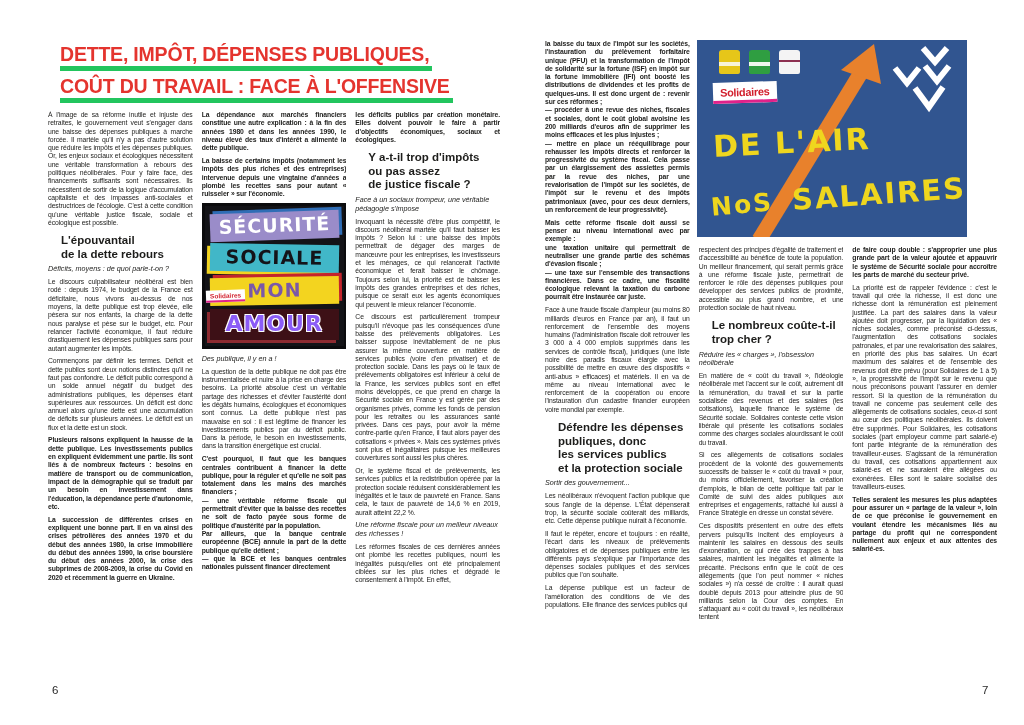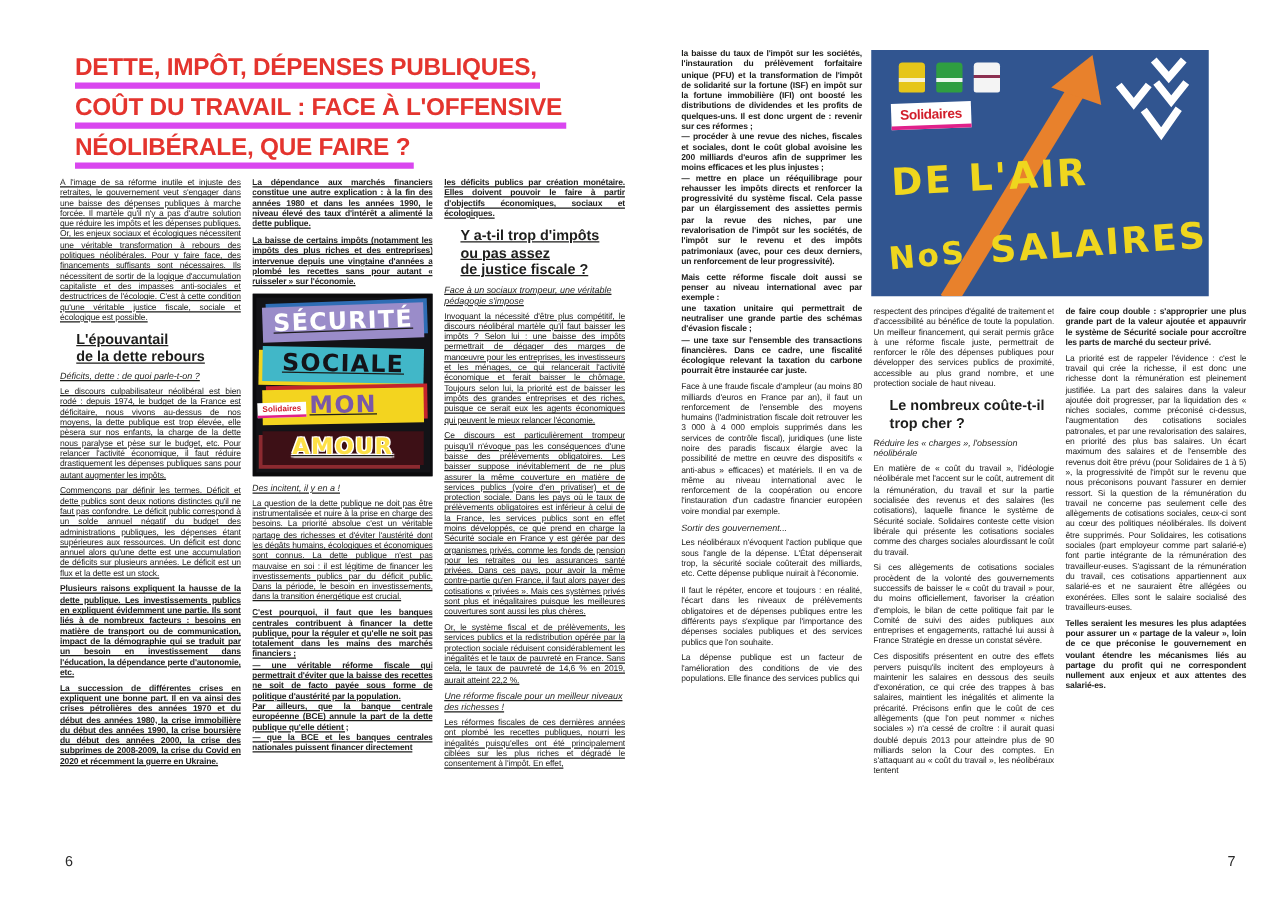--- a/index.html
+++ b/index.html
@@ -7,30 +7,30 @@
     width:1024px; height:725px; background:#ffffff;
     font-family:"Liberation Sans", sans-serif; color:#1d1d1b;
   }
   .spread { position:relative; width:1024px; height:725px; background:#ffffff; overflow:hidden; }
 
   
   .title { margin:0 0 8px 12px; }
   .title-line {
     display:table; font-size:19.5px; line-height:20px; font-weight:bold;
     color:#e4342e; letter-spacing:-0.2px; text-transform:uppercase;
-    border-bottom:5px solid #d946ef; padding:0 3px 2px 0; margin-bottom:5px;
+    border-bottom:5px solid #22c55e; padding:0 3px 2px 0; margin-bottom:5px;
     white-space:nowrap;
   }
 
   
   .page6 { position:absolute; left:48px; top:44px; width:452px; }
   .page7 { position:absolute; left:545px; top:40px; width:452px; }
   .cols { display:flex; gap:9px; }
   .col  { width:145px; }
-  .page6 .col { height:555px; overflow:hidden;text-decoration:underline; }
+  .page6 .col { height:555px; overflow:hidden; }
   .page7 .col { height:670px; overflow:hidden; }
   .below-poster { padding-top:206px; box-sizing:border-box; }
 
   .para {
     font-size:6.8px; line-height:8.3px; letter-spacing:-0.1px;
     text-align:justify; margin:0 0 4.5px; white-space:pre-line;
   }
   .para.bold { font-weight:bold; }
   .h2 {
     font-size:11.5px; line-height:13.6px; font-weight:bold;
@@ -86,44 +86,43 @@
 </style>
 </head>
 <body>
 
 <div class="spread">
 
   <div class="page6">
     <div class="title">
       <span class="title-line">DETTE, IMPÔT, DÉPENSES PUBLIQUES,</span>
       <span class="title-line">COÛT DU TRAVAIL : FACE À L'OFFENSIVE</span>
-      <span class="title-line">NÉOLIBÉRALE, QUE FAIRE ?</span>
     </div>
     <div class="cols">
       <div class="col" id="p6c0">
           <p class="para">À l'image de sa réforme inutile et injuste des retraites, le gouvernement veut s'engager dans une baisse des dépenses publiques à marche forcée. Il martèle qu'il n'y a pas d'autre solution que réduire les impôts et les dépenses publiques. Or, les enjeux sociaux et écologiques nécessitent une véritable transformation à rebours des politiques néolibérales. Pour y faire face, des financements suffisants sont nécessaires. Ils nécessitent de sortir de la logique d'accumulation capitaliste et des impasses anti-sociales et destructrices de l'écologie. C'est à cette condition qu'une véritable justice fiscale, sociale et écologique est possible.</p>
           <h2 class="h2">L'épouvantail
 de la dette rebours</h2>
-          <div class="lead">Déficits, dette : de quoi parle-t-on ?</div>
+          <div class="lead">Déficits, moyens : de quoi parle-t-on ?</div>
           <p class="para">Le discours culpabilisateur néolibéral est bien rodé : depuis 1974, le budget de la France est déficitaire, nous vivons au-dessus de nos moyens, la dette publique est trop élevée, elle pèsera sur nos enfants, la charge de la dette nous paralyse et pèse sur le budget, etc. Pour relancer l'activité économique, il faut réduire drastiquement les dépenses publiques sans pour autant augmenter les impôts.</p>
           <p class="para">Commençons par définir les termes. Déficit et dette publics sont deux notions distinctes qu'il ne faut pas confondre. Le déficit public correspond à un solde annuel négatif du budget des administrations publiques, les dépenses étant supérieures aux ressources. Un déficit est donc annuel alors qu'une dette est une accumulation de déficits sur plusieurs années. Le déficit est un flux et la dette est un stock.</p>
           <p class="para bold">Plusieurs raisons expliquent la hausse de la dette publique. Les investissements publics en expliquent évidemment une partie. Ils sont liés à de nombreux facteurs : besoins en matière de transport ou de communication, impact de la démographie qui se traduit par un besoin en investissement dans l'éducation, la dépendance perte d'autonomie, etc.</p>
           <p class="para bold">La succession de différentes crises en expliquent une bonne part. Il en va ainsi des crises pétrolières des années 1970 et du début des années 1980, la crise immobilière du début des années 1990, la crise boursière du début des années 2000, la crise des subprimes de 2008-2009, la crise du Covid en 2020 et récemment la guerre en Ukraine.</p>
         </div>
       <div class="col" id="p6c1">
           <p class="para bold">La dépendance aux marchés financiers constitue une autre explication : à la fin des années 1980 et dans les années 1990, le niveau élevé des taux d'intérêt a alimenté la dette publique.</p>
           <p class="para bold">La baisse de certains impôts (notamment les impôts des plus riches et des entreprises) intervenue depuis une vingtaine d'années a plombé les recettes sans pour autant « ruisseler » sur l'économie.</p>
           <div class="poster-secu" style="background: rgb(19, 19, 23);">
             <div class="secu-row" style="background: rgb(154, 140, 201); color: rgb(255, 255, 255); font-size: 19px; box-shadow: rgb(47, 109, 181) 3px -3px 0px; transform: rotate(-2deg);">SÉCURITÉ</div>
             <div class="secu-row" style="background: rgb(65, 183, 200); color: rgb(20, 20, 25); font-size: 19px; box-shadow: rgb(243, 212, 31) -3px 3px 0px; transform: rotate(1deg);">SOCIALE</div>
             <div class="secu-row" style="background: rgb(243, 212, 31); color: rgb(122, 88, 168); font-size: 19px; box-shadow: rgb(196, 36, 44) 3px -3px 0px; transform: rotate(-1deg);">MON</div>
-            <div class="secu-row" style="background: rgb(61, 16, 22); color: #fde047; font-size: 18px; box-shadow: rgb(140, 42, 48) -3px 3px 0px; transform: rotate(0deg); text-shadow: rgb(255, 255, 255) 1px 1px 0px, rgb(255, 255, 255) -1px -1px 0px, rgb(255, 255, 255) 1px -1px 0px, rgb(255, 255, 255) -1px 1px 0px;">AMOUR</div>
+            <div class="secu-row" style="background: rgb(61, 16, 22); color: #8b5cf6; font-size: 22px; box-shadow: rgb(140, 42, 48) -3px 3px 0px; transform: rotate(0deg); text-shadow: rgb(255, 255, 255) 1px 1px 0px, rgb(255, 255, 255) -1px -1px 0px, rgb(255, 255, 255) 1px -1px 0px, rgb(255, 255, 255) -1px 1px 0px;">AMOUR</div>
             <span class="secu-logo">Solidaires</span>
           </div>
-          <div class="lead">Des incitent, il y en a !</div>
+          <div class="lead">Des publique, il y en a !</div>
           <p class="para">La question de la dette publique ne doit pas être instrumentalisée et nuire à la prise en charge des besoins. La priorité absolue c'est un véritable partage des richesses et d'éviter l'austérité dont les dégâts humains, écologiques et économiques sont connus. La dette publique n'est pas mauvaise en soi : il est légitime de financer les investissements publics par du déficit public. Dans la période, le besoin en investissements, dans la transition énergétique est crucial.</p>
           <p class="para bold">C'est pourquoi, il faut que les banques centrales contribuent à financer la dette publique, pour la réguler et qu'elle ne soit pas totalement dans les mains des marchés financiers ;
 — une véritable réforme fiscale qui permettrait d'éviter que la baisse des recettes ne soit de facto payée sous forme de politique d'austérité par la population.
 Par ailleurs, que la banque centrale européenne (BCE) annule la part de la dette publique qu'elle détient ;
 — que la BCE et les banques centrales nationales puissent financer directement</p>
         </div>
       <div class="col" id="p6c2">
           <p class="para bold">les déficits publics par création monétaire. Elles doivent pouvoir le faire à partir d'objectifs économiques, sociaux et écologiques.</p>
           <h2 class="h2">Y a-t-il trop d'impôts
 ou pas assez
@@ -160,20 +159,24 @@
     </div>
     <div class="cols">
       <div class="col" id="p7c0">
           <p class="para bold">la baisse du taux de l'impôt sur les sociétés, l'instauration du prélèvement forfaitaire unique (PFU) et la transformation de l'impôt de solidarité sur la fortune (ISF) en impôt sur la fortune immobilière (IFI) ont boosté les distributions de dividendes et les profits de quelques-uns. Il est donc urgent de : revenir sur ces réformes ;
 — procéder à une revue des niches, fiscales et sociales, dont le coût global avoisine les 200 milliards d'euros afin de supprimer les moins efficaces et les plus injustes ;
 — mettre en place un rééquilibrage pour rehausser les impôts directs et renforcer la progressivité du système fiscal. Cela passe par un élargissement des assiettes permis par la revue des niches, par une revalorisation de l'impôt sur les sociétés, de l'impôt sur le revenu et des impôts patrimoniaux (avec, pour ces deux derniers, un renforcement de leur progressivité).</p>
           <p class="para bold">Mais cette réforme fiscale doit aussi se penser au niveau international avec par exemple :
 une taxation unitaire qui permettrait de neutraliser une grande partie des schémas d'évasion fiscale ;
 — une taxe sur l'ensemble des transactions financières. Dans ce cadre, une fiscalité écologique relevant la taxation du carbone pourrait être instaurée car juste.</p>
           <p class="para">Face à une fraude fiscale d'ampleur (au moins 80 milliards d'euros en France par an), il faut un renforcement de l'ensemble des moyens humains (l'administration fiscale doit retrouver les 3 000 à 4 000 emplois supprimés dans les services de contrôle fiscal), juridiques (une liste noire des paradis fiscaux élargie avec la possibilité de mettre en œuvre des dispositifs « anti-abus » efficaces) et matériels. Il en va de même au niveau international avec le renforcement de la coopération ou encore l'instauration d'un cadastre financier européen voire mondial par exemple.</p>
+          <h2 class="h2">Défendre les dépenses
+publiques, donc
+les services publics
+et la protection sociale</h2>
           <div class="lead">Sortir des gouvernement...</div>
           <p class="para">Les néolibéraux n'évoquent l'action publique que sous l'angle de la dépense. L'État dépenserait trop, la sécurité sociale coûterait des milliards, etc. Cette dépense publique nuirait à l'économie.</p>
           <p class="para">Il faut le répéter, encore et toujours : en réalité, l'écart dans les niveaux de prélèvements obligatoires et de dépenses publiques entre les différents pays s'explique par l'importance des dépenses sociales publiques et des services publics que l'on souhaite.</p>
           <p class="para">La dépense publique est un facteur de l'amélioration des conditions de vie des populations. Elle finance des services publics qui</p>
         </div>
       <div class="col below-poster" id="p7c1">
           <p class="para">respectent des principes d'égalité de traitement et d'accessibilité au bénéfice de toute la population. Un meilleur financement, qui serait permis grâce à une réforme fiscale juste, permettrait de renforcer le rôle des dépenses publiques pour développer des services publics de proximité, accessible au plus grand nombre, et une protection sociale de haut niveau.</p>
           <h2 class="h2">Le nombreux coûte-t-il
 trop cher ?</h2>
           <div class="lead">Réduire les « charges », l'obsession néolibérale</div>

